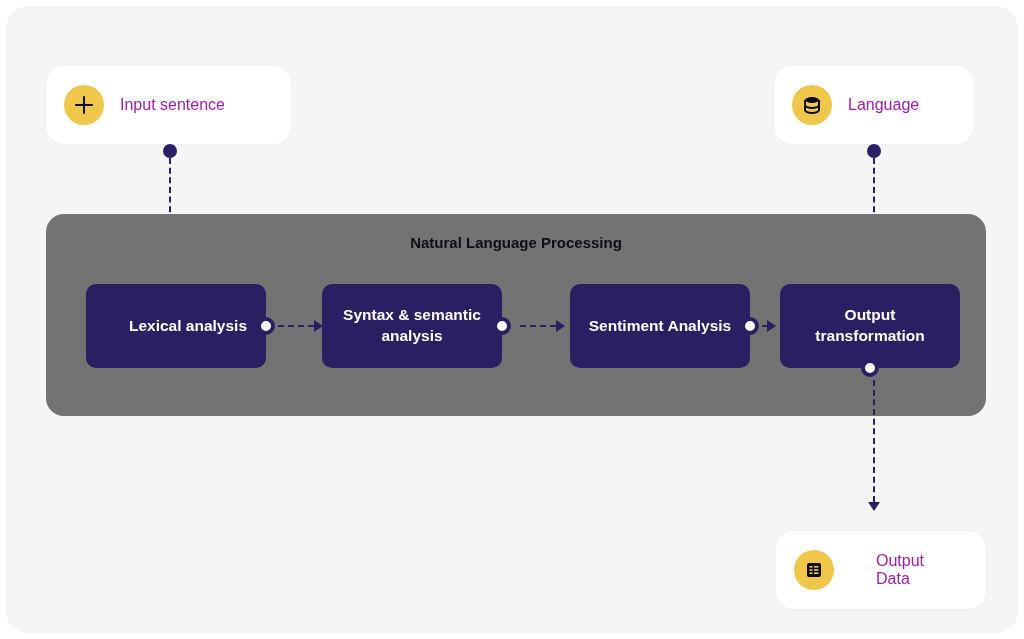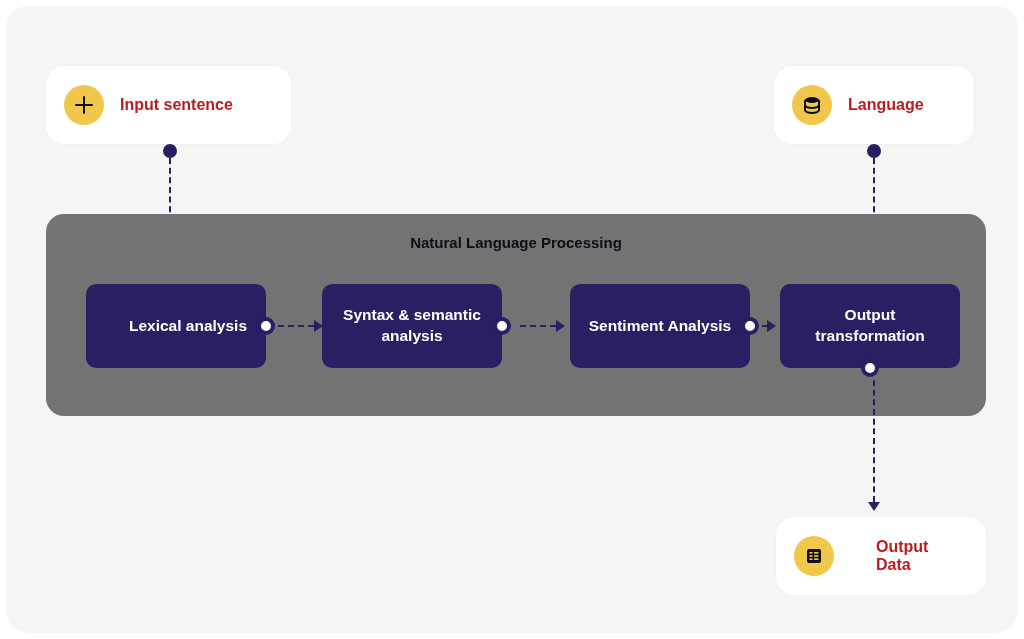--- a/index.html
+++ b/index.html
@@ -30,28 +30,28 @@
     gap: 16px;
   }
   .card .icon-circle {
     width: 40px; height: 40px;
     border-radius: 50%;
     background: #f1c74b;
     display: flex; align-items: center; justify-content: center;
     flex-shrink: 0;
   }
   .card .label {
-    font-weight: 700;
+    font-weight: 400;
     font-size: 16px;
-    color: #b91c1c;
+    color: #a21caf;
   }
 
   .input-card { left: 40px; top: 60px; width: 245px; height: 78px; }
   .db-card    { left: 768px; top: 60px; width: 200px; height: 78px; }
-  .out-card   { left: 770px; top: 511px; width: 210px; height: 78px; gap: 42px; }
+  .out-card   { left: 770px; top: 525px; width: 210px; height: 78px; gap: 42px; }
 
   
   .nlp-box {
     position: absolute;
     left: 40px; top: 208px;
     width: 940px; height: 202px;
     background: #737373;
     border-radius: 18px;
   }
   .nlp-title {

